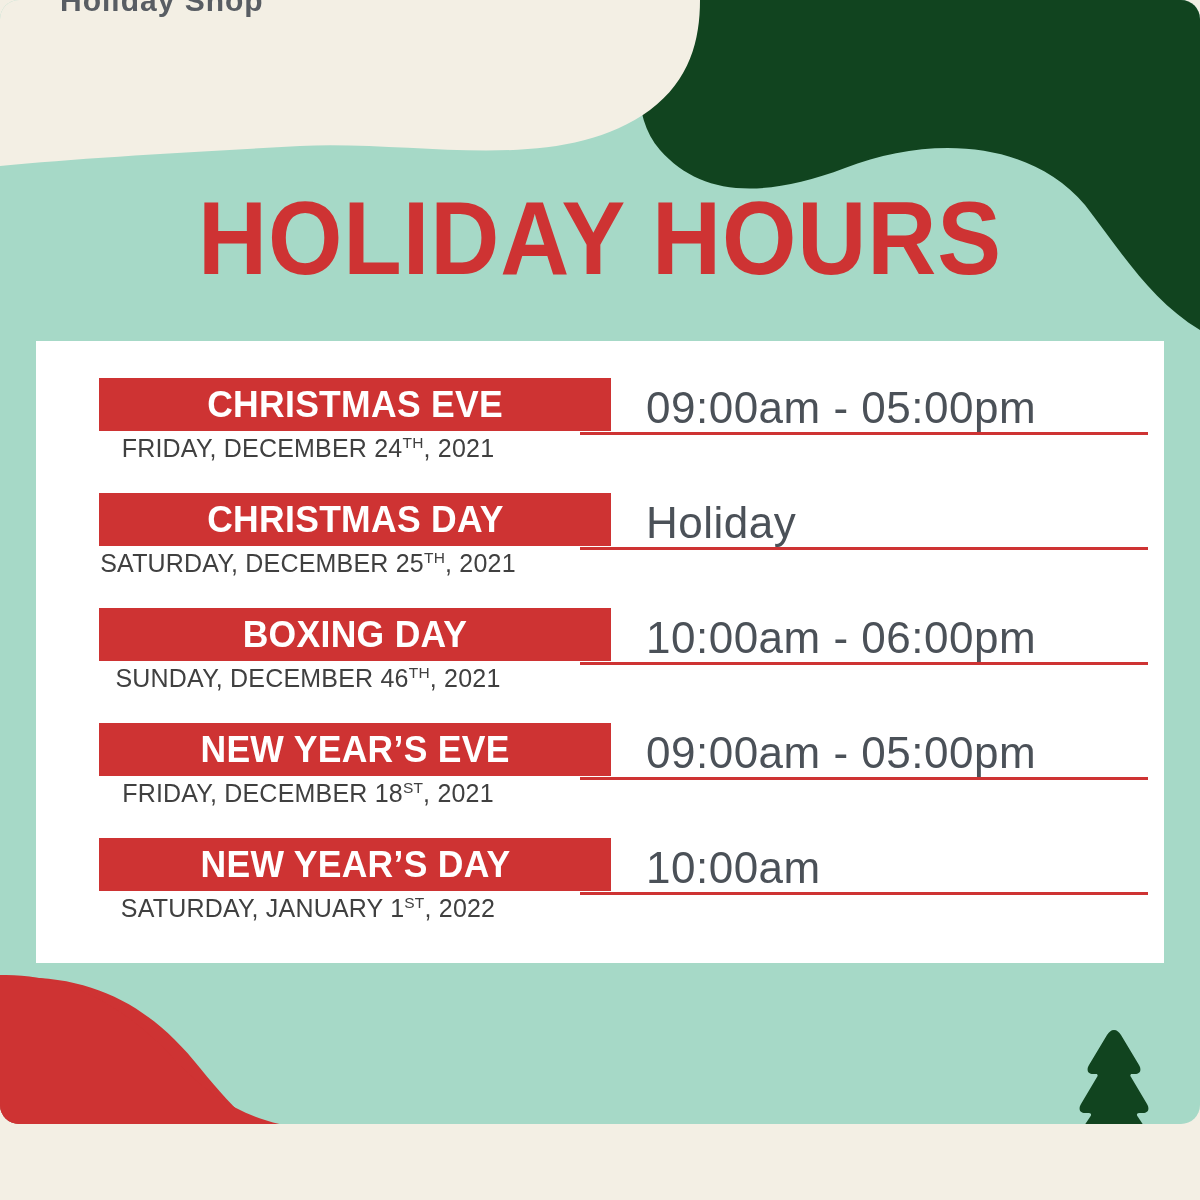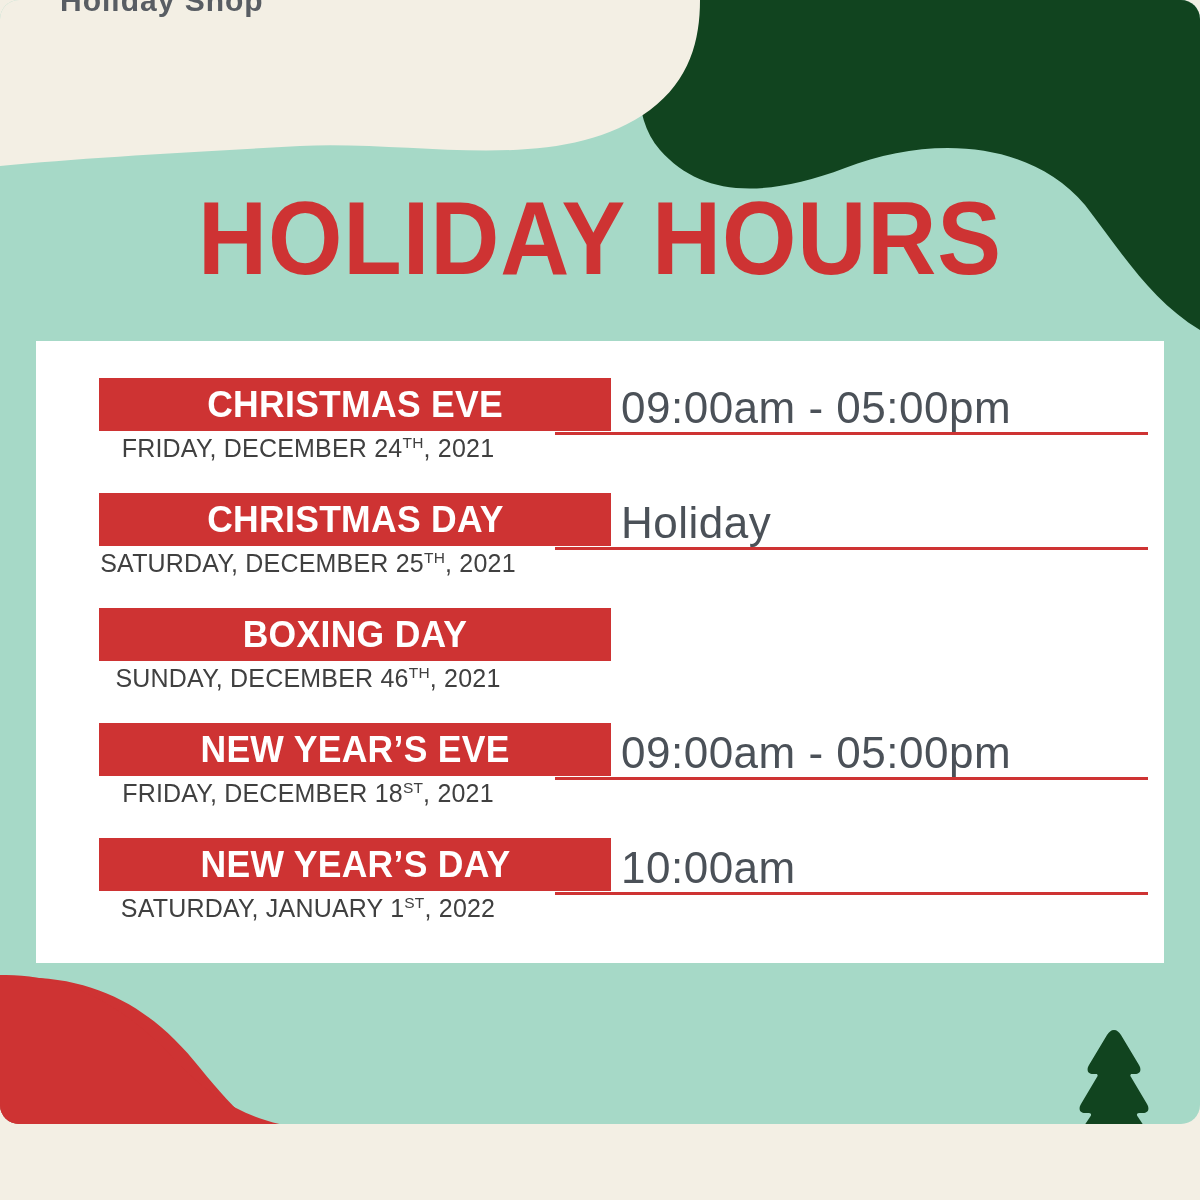--- a/index.html
+++ b/index.html
@@ -134,21 +134,21 @@
   }
   .row-date sup {
     font-size: 0.62em;
     vertical-align: super;
     line-height: 0;
   }
 
   
   .row-hours-wrap {
     position: absolute;
-    left: 519px;
+    left: 544px;
     right: 16px;
     top: 32px;
     height: 62px;
     border-bottom: 3px solid #ce3333;
     box-sizing: border-box;
   }
   .row-hours-text {
     position: absolute;
     left: 66px;
     bottom: 1px;
@@ -218,20 +218,23 @@
           <div class="row-date"><span>SATURDAY, DECEMBER 25</span><sup>TH</sup><span>, 2021</span></div>
           <div class="row-hours-wrap">
             <div class="row-hours-text">Holiday</div>
           </div>
         </div>
         <div class="hours-row">
           <div class="row-label-bar">
             <span class="row-label-text">BOXING DAY</span>
           </div>
           <div class="row-date"><span>SUNDAY, DECEMBER 46</span><sup>TH</sup><span>, 2021</span></div>
+          <div class="row-hours-wrap">
+            <div class="row-hours-text">10:00am - 06:00pm</div>
+          </div>
         </div>
         <div class="hours-row">
           <div class="row-label-bar">
             <span class="row-label-text">NEW YEAR’S EVE</span>
           </div>
           <div class="row-date"><span>FRIDAY, DECEMBER 18</span><sup>ST</sup><span>, 2021</span></div>
           <div class="row-hours-wrap">
             <div class="row-hours-text">09:00am - 05:00pm</div>
           </div>
         </div>

